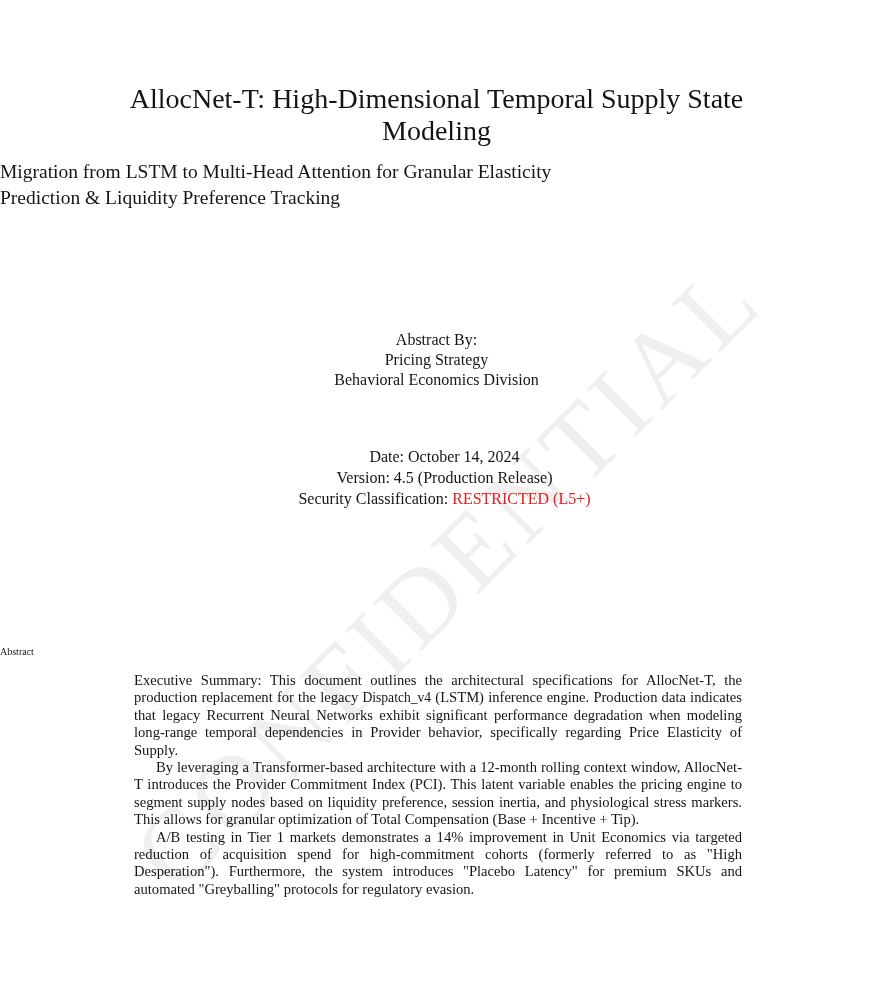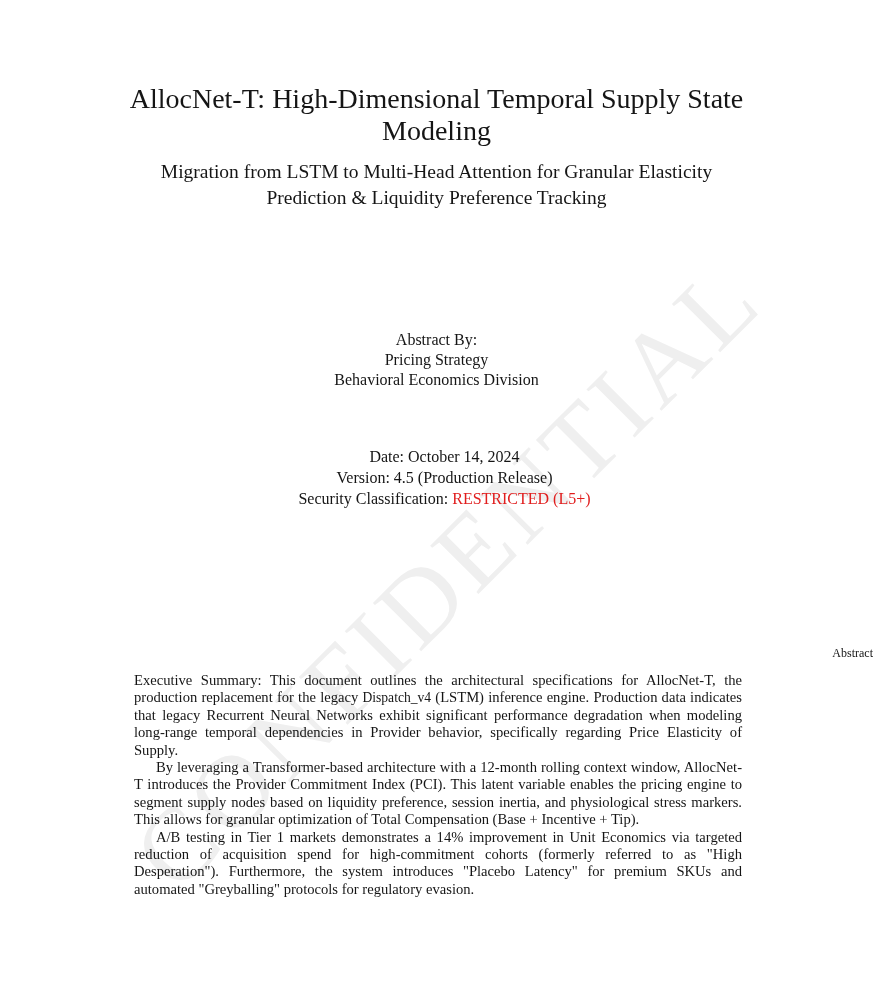--- a/index.html
+++ b/index.html
@@ -43,21 +43,20 @@
     font-weight: 400;
     font-size: 28px;
     line-height: 32px;
   }
   .title .line { display: block; white-space: nowrap; }
   .subtitle {
     position: absolute;
     top: 159px;
     left: 0;
     width: 100%;
-    text-align: center;
     font-size: 19.5px;
     line-height: 26px;
   }
   .subtitle .line { display: block; white-space: nowrap; }
   .prepared {
     position: absolute;
     top: 330px;
     left: 0;
     width: 100%;
     text-align: center;
@@ -75,22 +74,22 @@
     line-height: 21px;
     padding-left: 8px;
   }
   .meta .line { display: block; }
   .red { color: var(--restricted-red, #e11d1d); }
   .abstract-head {
     position: absolute;
     top: 646px;
     left: 0;
     width: 100%;
-    text-align: right;
-    font-size: 12px;
+    text-align: left;
+    font-size: 10px;
     font-weight: 400;
   }
   .abstract-body {
     position: absolute;
     top: 672px;
     left: 134px;
     width: 608px;
     font-size: 14.6px;
     line-height: 17.4px;
     text-align: justify;

